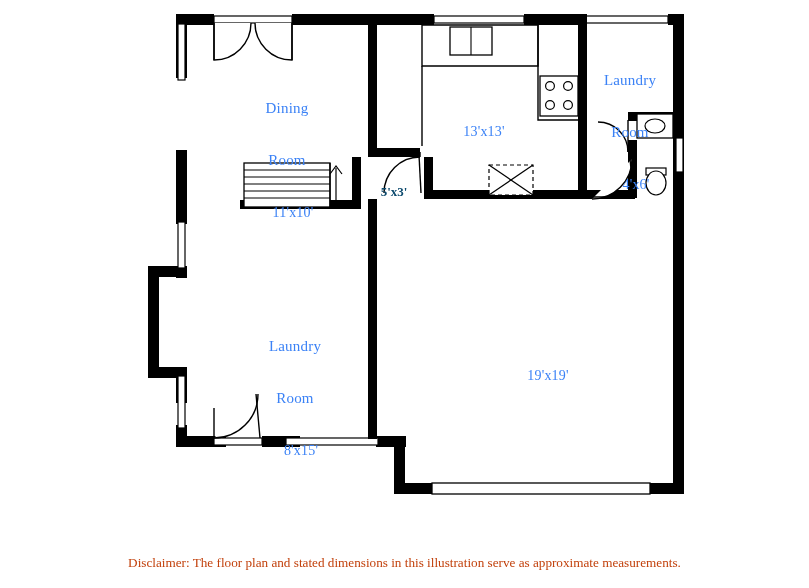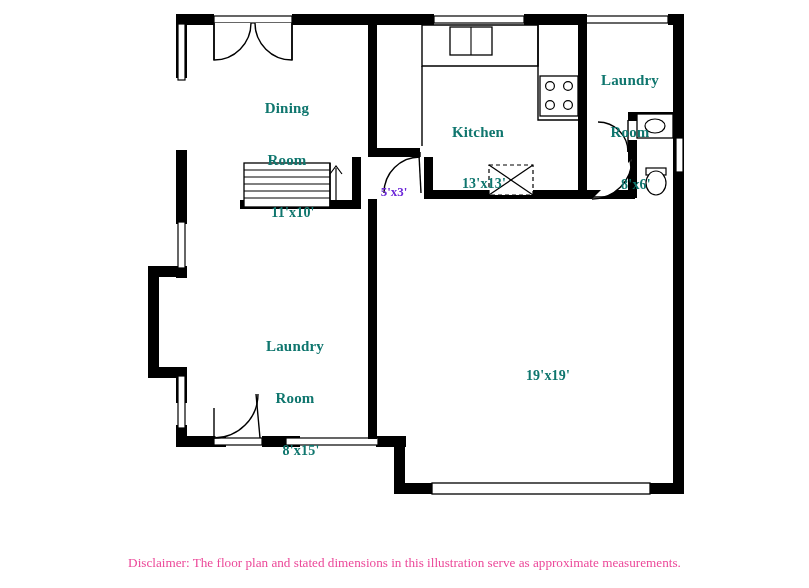--- a/index.html
+++ b/index.html
@@ -19,56 +19,56 @@
     position: absolute;
     left: 0;
     top: 0;
     width: 809px;
     height: 588px;
   }
   .room-label {
     position: absolute;
     text-align: center;
     font-family: "Liberation Serif", serif;
-    font-weight: bold;
+    font-weight: normal;
     line-height: 1.12;
-    color: #0f766e;
+    color: #3b82f6;
     white-space: pre;
     pointer-events: none;
   }
   .room-label .name {
     display: block;
     font-size: 15px;
     letter-spacing: 0.2px;
   }
   .room-label .dims {
     display: block;
     font-size: 14px;
     letter-spacing: 0.2px;
     padding-left: 12px;
   }
   .inline-label {
     position: absolute;
     font-family: "Liberation Serif", serif;
     font-weight: bold;
     font-size: 13px;
     text-align: center;
-    color: #6d28d9;
+    color: #0c4a6e;
     white-space: pre;
   }
   #disclaimer {
     position: absolute;
     left: 0;
     right: 0;
     bottom: 16px;
     text-align: center;
     font-family: "Liberation Serif", serif;
     font-size: 13.2px;
     line-height: 1.45;
-    color: #ec4899;
+    color: #c2410c;
   }
   #disclaimer .line { display: block; }
 </style>
 </head>
 <body>
 
 <svg id="floorplan" viewBox="0 0 809 588" xmlns="http://www.w3.org/2000/svg">
 
   <g>
     <rect x="176" y="14" width="508" height="480" fill="#ffffff"></rect>
@@ -240,28 +240,27 @@
   </g>
 </svg>
 
 <div class="room-label" style="left:232px; top:64px; width:110px;text-align:center;">
   <span class="name">Dining</span>
   <span class="name">Room</span>
   <span class="dims">11'x10'</span>
 </div>
 
 <div class="room-label" style="left:420px; top:88px; width:116px;">
-  <span class="name">Kitchen</span>
   <span class="dims">13'x13'</span>
 </div>
 
 <div class="room-label" style="left:578px; top:36px; width:104px;">
   <span class="name">Laundry</span>
   <span class="name">Room</span>
-  <span class="dims">8'x6'</span>
+  <span class="dims">4'x6'</span>
 </div>
 
 <div class="room-label" style="left:240px; top:302px; width:110px;">
   <span class="name">Laundry</span>
   <span class="name">Room</span>
   <span class="dims">8'x15'</span>
 </div>
 
 <div class="room-label" style="left:482px; top:332px; width:120px;">
   <span class="dims">19'x19'</span>

